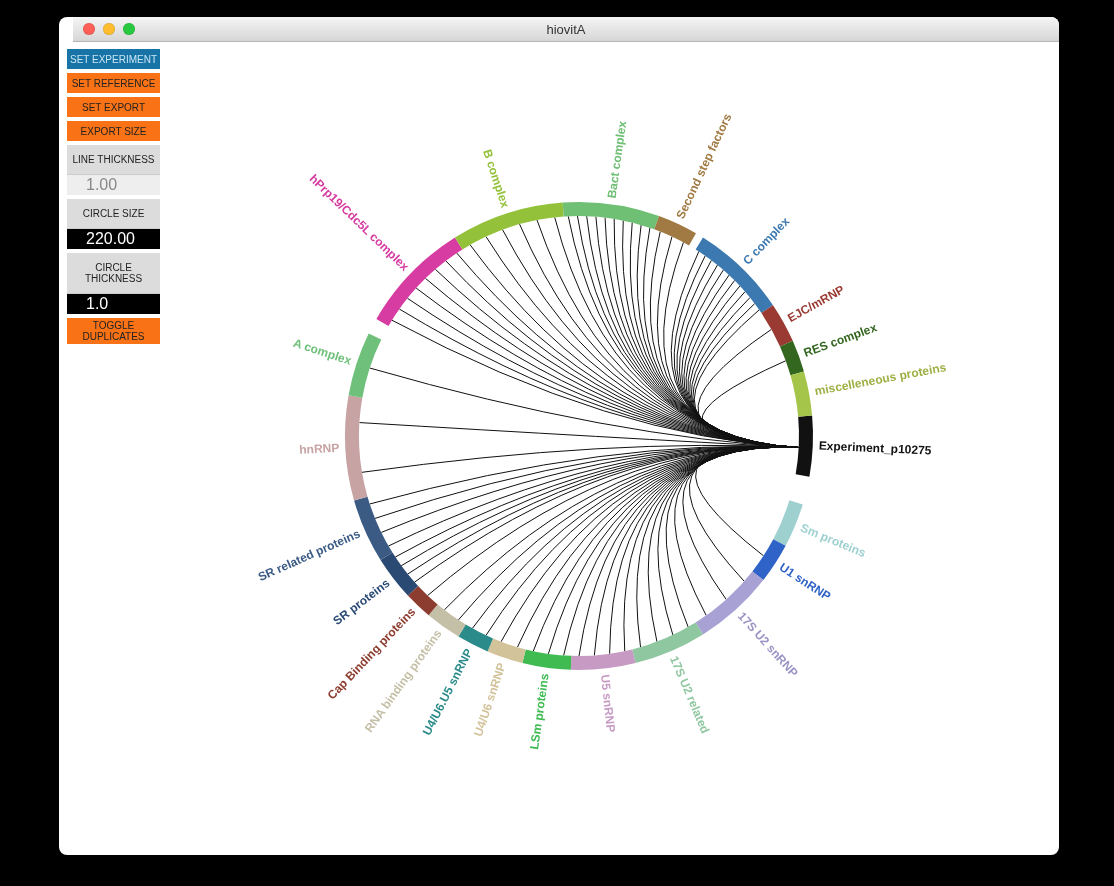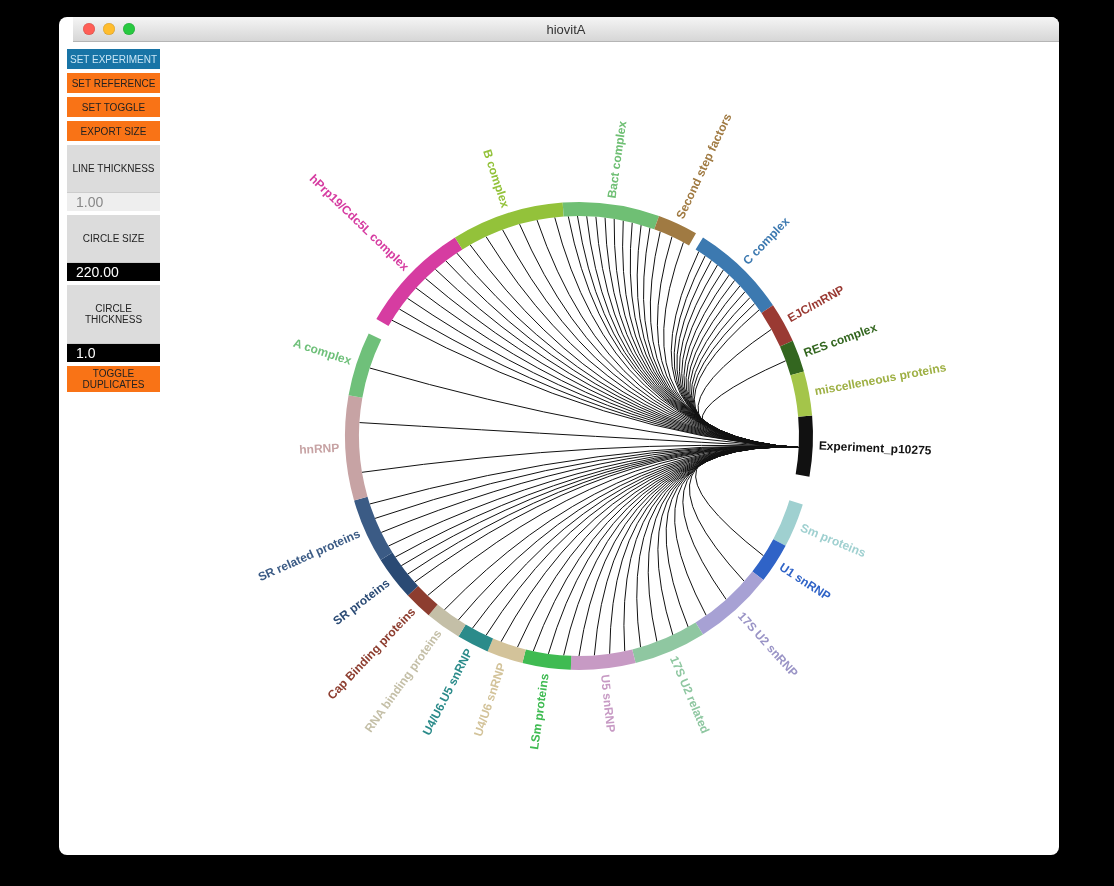--- a/index.html
+++ b/index.html
@@ -86,25 +86,25 @@
     color: #c9e6f6;
   }
   .field {
     display: flex;
     flex-direction: column;
   }
   .field .label {
     font-size: 10px;
     text-align: center;
     background: #dcdcdc;
-    padding: 18px 0;
+    padding: 9px 0;
   }
   .field .value {
-    font-size: 14px;
-    padding: 1px 9px;
+    font-size: 16px;
+    padding: 1px 19px;
     background: #eee;
     color: #888;
     border-top: 1px solid #ccc;
   }
   .field .value.sel {
     background: #000000;
     color: #fff;
   }
   .chart {
     position: absolute;
@@ -127,21 +127,21 @@
         <span class="tr-close"></span>
         <span class="tr-min"></span>
         <span class="tr-max"></span>
       </div>
       <div class="title">hiovitA</div>
     </div>
 
     <div class="sidebar">
       <button class="btn active">SET EXPERIMENT</button>
       <button class="btn">SET REFERENCE</button>
-      <button class="btn">SET TOGGLE</button>
+      <button class="btn">SET EXPORT</button>
       <button class="btn">EXPORT SIZE</button>
 
       <div class="field">
         <div class="label">LINE THICKNESS</div>
         <div class="value">1.00</div>
       </div>
       <div class="field">
         <div class="label">CIRCLE SIZE</div>
         <div class="value sel">220.00</div>
       </div>

